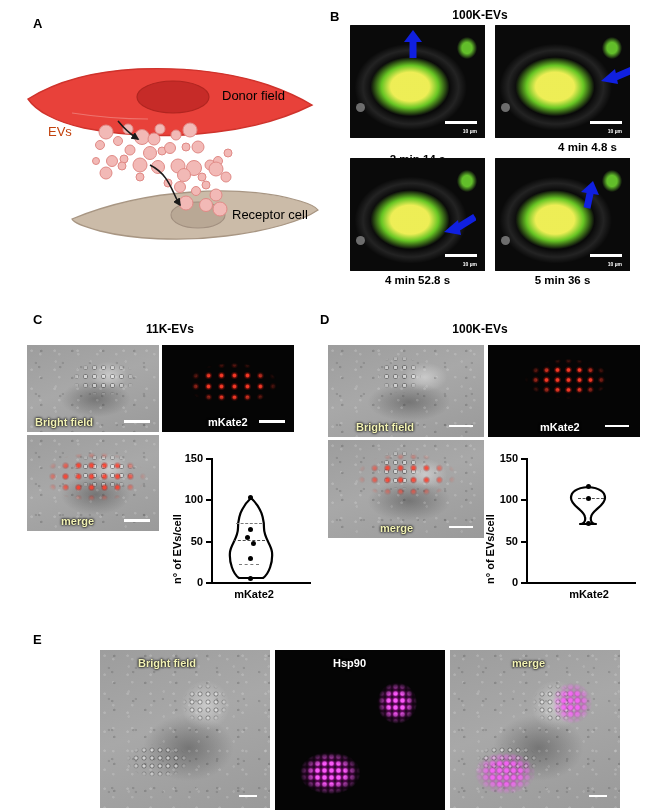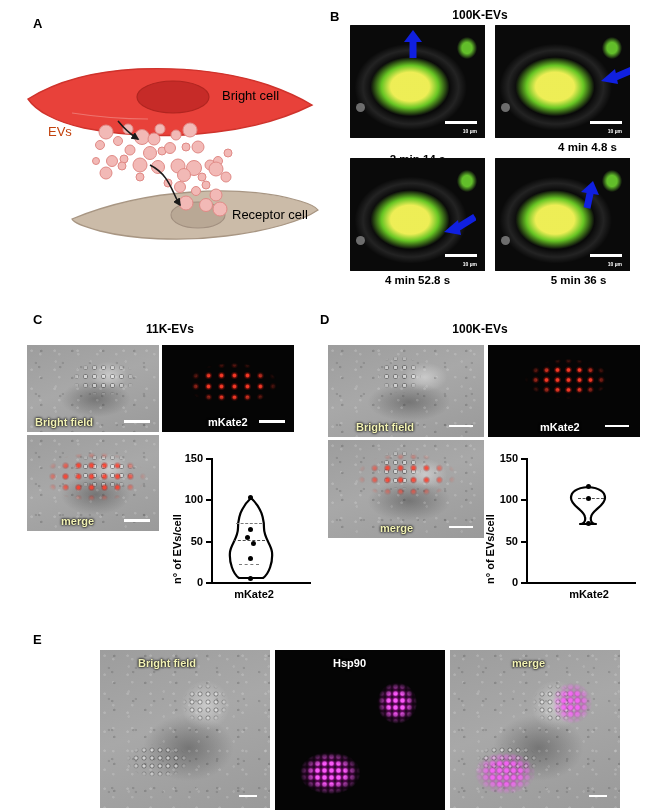--- a/index.html
+++ b/index.html
@@ -177,21 +177,21 @@
     <g fill="none" stroke="#1a1a1a" stroke-width="1.6">
       <path d="M130 130 C150 140 152 158 160 170" marker-end="url(#ah)"></path>
     </g>
     <defs>
       <marker id="ah" viewBox="0 0 10 10" refX="8" refY="5" markerWidth="5" markerHeight="5" orient="auto-start-reverse">
         <path d="M 0 0 L 10 5 L 0 10 z" fill="#1a1a1a"></path>
       </marker>
     </defs>
   </svg>
 </div>
-<div class="abs" style="left:222px;top:88px;font-size:13px;color:#000;">Bright cell</div>
+<div class="abs" style="left:222px;top:88px;font-size:13px;color:#000;">Donor field</div>
 <div class="abs" style="left:48px;top:124px;font-size:13px;color:#c2410c;">EVs</div>
 <div class="abs" style="left:232px;top:207px;font-size:13px;color:#000;">Receptor cell</div>
 
 <div class="abs panel-letter" style="left:330px;top:9px;">B</div>
 <div class="abs panel-title" style="left:390px;top:8px;width:180px;">100K-EVs</div>
 
 <div class="tl" style="left:350px;top:25px;width:135px;height:113px;">
   <div class="tl-dic"></div>
   <div class="tl-green" style="left:16px;top:18px;width:100px;height:78px;"></div>
   <div class="tl-green2" style="left:96px;top:0px;width:42px;height:46px;"></div>
@@ -242,21 +242,21 @@
   <div class="tl-green2" style="left:96px;top:0px;width:42px;height:46px;"></div>
   <div class="tl-edge"></div>
   <div class="tl-corner" style="left:6px;top:78px;"></div>
   <svg class="arrow-blue" style="left:82px;top:22px;" width="26" height="30">
     <path d="M10 28 L14 9" stroke="#1020e0" stroke-width="7" fill="none"></path>
     <path d="M4 12 L16 1 L22 15 Z" fill="#1020e0"></path>
   </svg>
   <div class="scalebar" style="right:8px;bottom:14px;width:32px;"></div>
   <div class="micro-label white" style="right:8px;bottom:4px;font-size:5px;text-shadow:none;">10 µm</div>
 </div>
-<div class="abs frame-caption" style="left:511px;top:274px;width:135px;">5 min 36 s</div>
+<div class="abs frame-caption" style="left:495px;top:274px;width:135px;">5 min 36 s</div>
 
 <div class="abs panel-letter" style="left:33px;top:312px;">C</div>
 <div class="abs panel-title" style="left:80px;top:322px;width:180px;">11K-EVs</div>
 
 <div class="micro bf" style="left:27px;top:345px;width:132px;height:87px;">
   <div class="bf-grain"></div>
   <div class="bf-cells"></div>
   <div class="micro-label" style="left:8px;bottom:4px;">Bright field</div>
   <div class="scalebar" style="right:9px;bottom:9px;width:26px;"></div>
 </div>

